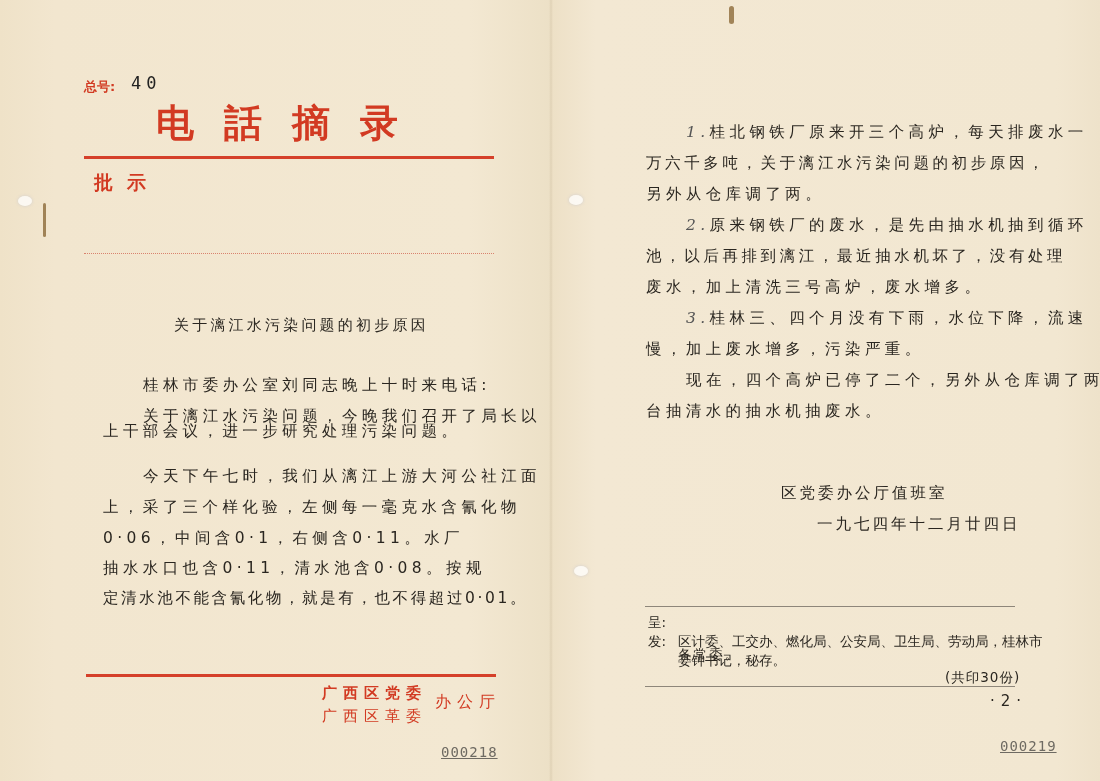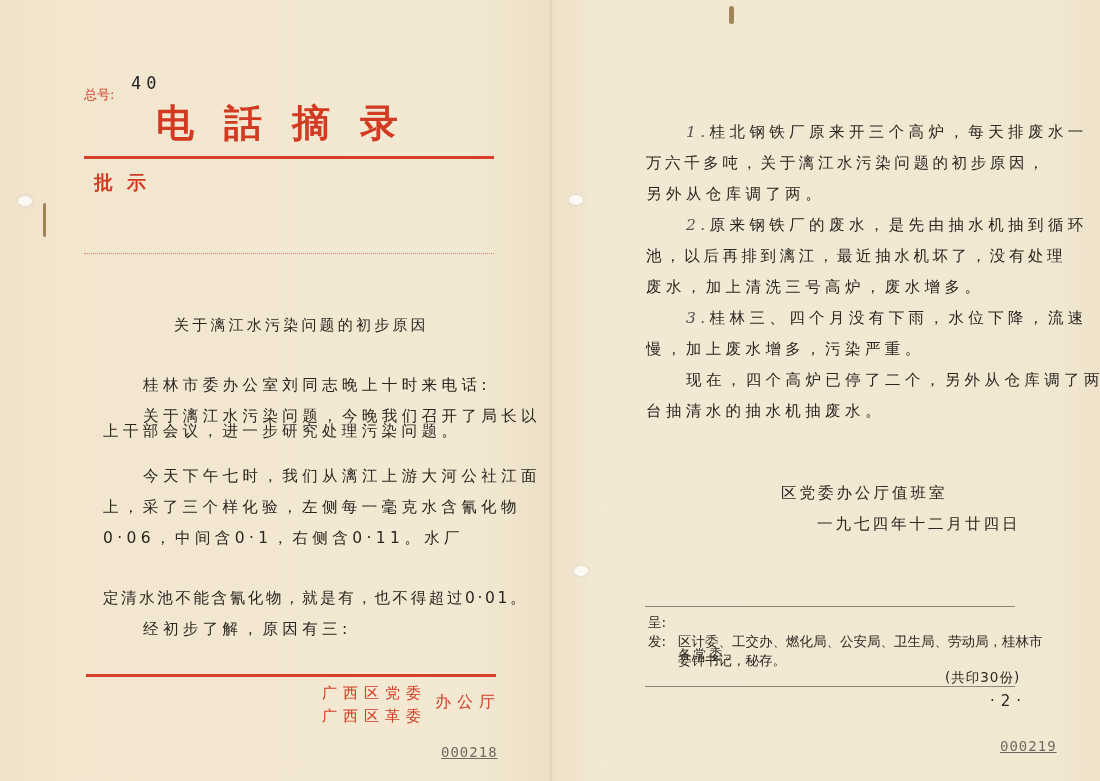--- a/index.html
+++ b/index.html
@@ -22,21 +22,21 @@
   }
   .gutter {
     position: absolute; left: 549px; top: 0; width: 4px; height: 781px;
     background: linear-gradient(90deg, rgba(0,0,0,0.0), rgba(140,110,70,0.12), rgba(0,0,0,0));
   }
   .abs { position: absolute; white-space: nowrap; }
   .red { color: #d23a22; }
   .ink { color: #2a2620; }
 
   
-  .serial-label { left: 84px; top: 78px; font-size: 13px; font-weight: normal; margin-top: 8px; }
+  .serial-label { left: 84px; top: 78px; font-size: 13px; font-weight: bold; }
   .serial-num { left: 131px; top: 73px; font-size: 17px; font-family: "DejaVu Sans Mono", monospace; letter-spacing: 5px; color: #222; }
   .main-title { left: 156px; top: 98px; font-size: 38px; font-weight: bold; letter-spacing: 30px; font-family: "DejaVu Serif", serif; }
   .rule-red { position: absolute; background: #d5402a; }
   .rule-top { left: 84px; top: 156px; width: 410px; height: 3px; }
   .pishi { left: 94px; top: 170px; font-size: 19px; font-weight: bold; letter-spacing: 14px; }
   .dotted-line { position: absolute; left: 84px; top: 253px; width: 410px; border-top: 1px dotted #d9826e; }
 
   .doc-title { left: 174px; top: 316px; font-size: 15px; letter-spacing: 3.2px; }
   .para { font-size: 15.5px; letter-spacing: 4.4px; line-height: 31.5px; }
   .rule-bottom { left: 86px; top: 674px; width: 410px; height: 3px; }
@@ -67,25 +67,25 @@
   <div class="dotted-line"></div>
 
   <span class="abs ink doc-title">关于漓江水污染问题的初步原因</span>
 
   <span class="abs ink para" style="left:143px; top:370px;">桂林市委办公室刘同志晚上十时来电话:</span>
   <span class="abs ink para" style="left:143px; top:401px;">关于漓江水污染问题，今晚我们召开了局长以</span>
   <span class="abs ink para" style="left:103px; top:416px;">上干部会议，进一步研究处理污染问题。</span>
   <span class="abs ink para" style="left:143px; top:461px;">今天下午七时，我们从漓江上游大河公社江面</span>
   <span class="abs ink para" style="left:103px; top:492px;">上，采了三个样化验，左侧每一毫克水含氰化物</span>
   <span class="abs ink para" style="left:103px; top:523px;">0·06，中间含0·1，右侧含0·11。水厂</span>
+  <span class="abs ink para" style="left:103px; top:553px;">抽水水口也含0·11，清水池含0·08。按规</span>
   <span class="abs ink para" style="left:103px; top:583px; letter-spacing:2.6px;">定清水池不能含氰化物，就是有，也不得超过0·01。</span>
-  <span class="abs ink para" style="left:143px; top:614px;">经初步了解，原因有三:</span>
 
   <div class="rule-red rule-bottom"></div>
-  <span class="abs red issuer" style="left:322px; top:682px;">广西区党委</span>
+  <span class="abs red issuer" style="left:322px; top:682px;font-weight:bold;">广西区党委</span>
   <span class="abs red issuer" style="left:322px; top:705px;">广西区革委</span>
   <span class="abs red issuer-suffix">办公厅</span>
   <span class="abs stamp-no" style="left:441px; top:744px;">000218</span>
 
   <div class="hole" style="left:18px; top:196px;"></div>
   <div class="mark" style="left:43px; top:203px; width:3px; height:34px;"></div>
 </div>
 
 <div class="page page-right">
 

